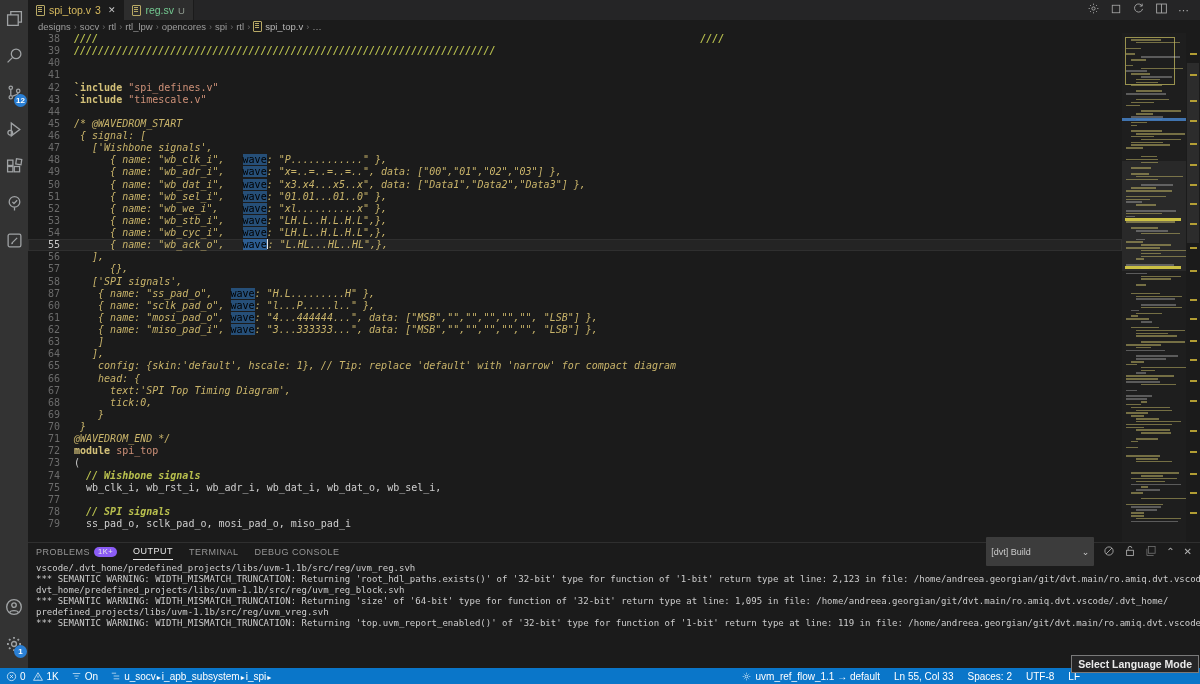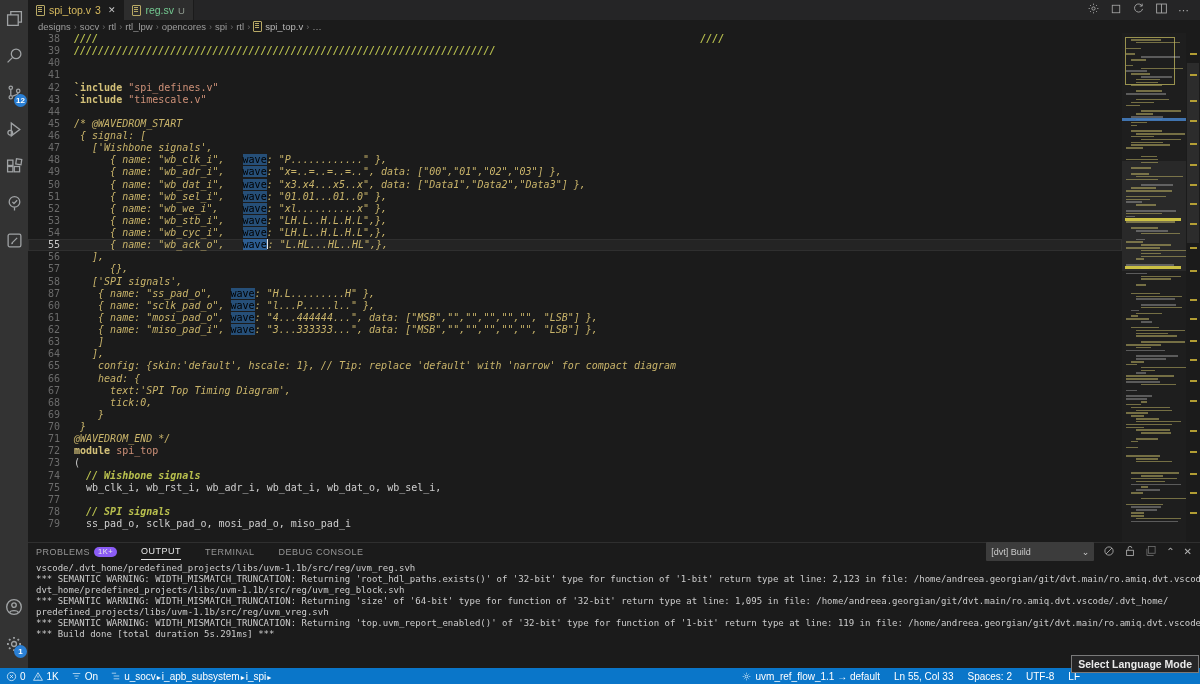--- a/index.html
+++ b/index.html
@@ -72,27 +72,27 @@
   .minimap .mbright { position:absolute; background:rgba(212,200,70,0.95); }
   .mslider { position:absolute; left:0; right:0; top:128px; height:110px; background:rgba(255,255,255,0.05); }
   .overview { position:absolute; top:0; right:0; width:14px; height:509px; background:#1b1b1b; }
   .overview .omark { position:absolute; left:4px; width:7px; height:2px; background:rgba(205,180,55,0.85); }
   .ovslider { position:absolute; left:1px; right:1px; top:30px; height:180px; background:rgba(121,121,121,0.18); }
 
   
   .panel { position:absolute; left:0; right:0; top:542px; bottom:0; background:#1b1b1b;
            border-top:1px solid #2f2f2f; }
   .panel-header { height:17px; display:flex; align-items:center; padding:0 8px; }
-  .panel-tabs { display:flex; align-items:center; gap:24px; }
+  .panel-tabs { display:flex; align-items:center; gap:16px; }
   .ptab { font-size:9px; letter-spacing:0.5px; color:#969696; display:flex; align-items:center;
           gap:4px; height:17px; cursor:pointer; }
   .ptab.active { color:#e7e7e7; border-bottom:1px solid #e7e7e7; }
   .pbadge { background:#8b5cf6; color:#e8e8e8; border-radius:7px; font-size:7.5px; padding:0.5px 4px; }
   .panel-actions { margin-left:auto; display:flex; align-items:center; gap:9px; }
-  .channel { display:flex; align-items:center; justify-content:space-between; width:108px; height:19px;
+  .channel { display:flex; align-items:center; justify-content:space-between; width:108px; height:29px;
              background:#3c3c3c; color:#cccccc; font-size:9px; padding:0 5px; border-radius:1px; }
   .panel-actions svg { stroke:#b5b5b5; fill:none; stroke-width:1.1; }
   .pa-glyph { color:#b5b5b5; font-size:10px; }
   .panel-content { padding:3px 0 0 8px; font-family:"DejaVu Sans Mono", monospace;
                    font-size:9px; color:#cdcdcd; }
   .out-line { height:11px; line-height:11px; white-space:pre; }
 
   
   .statusbar { position:absolute; left:0; right:0; bottom:0; height:16px; background:#0a76c9;
                color:#ffffff; display:flex; align-items:center; font-size:10px; z-index:8; }
@@ -479,21 +479,20 @@
           <span class="pa-glyph">✕</span>
         </div>
       </div>
       <div class="panel-content" id="output-lines">
           <div class="out-line">vscode/.dvt_home/predefined_projects/libs/uvm-1.1b/src/reg/uvm_reg.svh</div>
           <div class="out-line">*** SEMANTIC WARNING: WIDTH_MISMATCH_TRUNCATION: Returning 'root_hdl_paths.exists()' of '32-bit' type for function of '1-bit' return type at line: 2,123 in file: /home/andreea.georgian/git/dvt.main/ro.amiq.dvt.vscode/.</div>
           <div class="out-line">dvt_home/predefined_projects/libs/uvm-1.1b/src/reg/uvm_reg_block.svh</div>
           <div class="out-line">*** SEMANTIC WARNING: WIDTH_MISMATCH_TRUNCATION: Returning 'size' of '64-bit' type for function of '32-bit' return type at line: 1,095 in file: /home/andreea.georgian/git/dvt.main/ro.amiq.dvt.vscode/.dvt_home/</div>
           <div class="out-line">predefined_projects/libs/uvm-1.1b/src/reg/uvm_vreg.svh</div>
           <div class="out-line">*** SEMANTIC WARNING: WIDTH_MISMATCH_TRUNCATION: Returning 'top.uvm_report_enabled()' of '32-bit' type for function of '1-bit' return type at line: 119 in file: /home/andreea.georgian/git/dvt.main/ro.amiq.dvt.vscode/.</div>
-          <div class="out-line">*** Build done [total duration 5s.291ms] ***</div>
         </div>
     </div>
   </div>
 
   <div class="statusbar">
     <div class="sb-left">
       <div class="sb-item">
         <svg width="11" height="11" viewBox="0 0 16 16">
             <circle cx="8" cy="8" r="6"></circle>
             <path d="M5.8 5.8 L10.2 10.2 M10.2 5.8 L5.8 10.2"></path>

